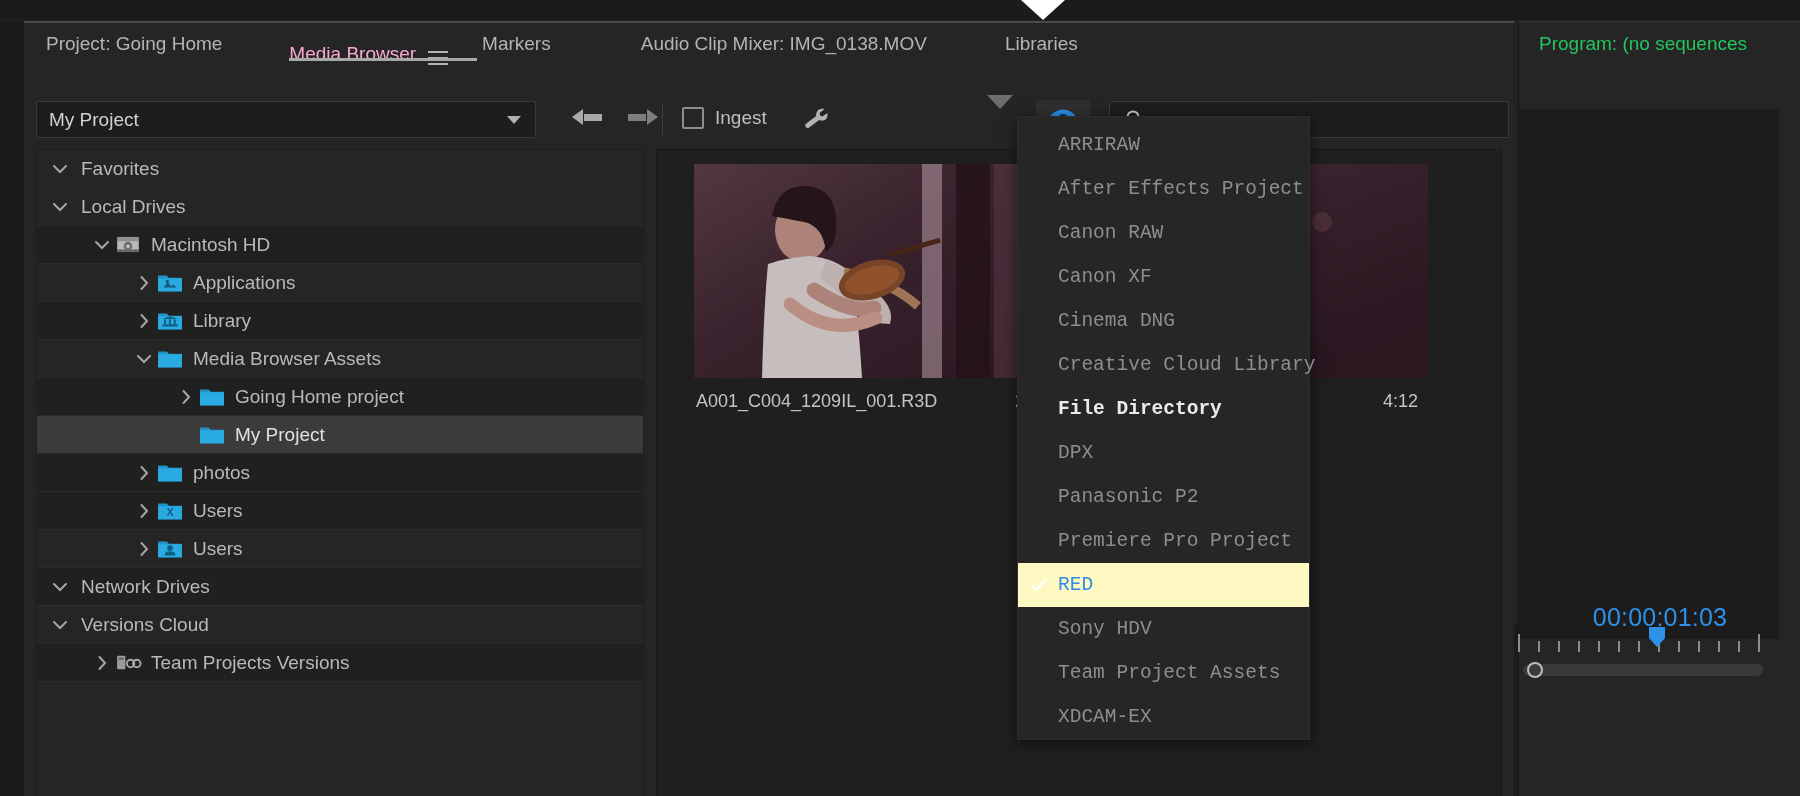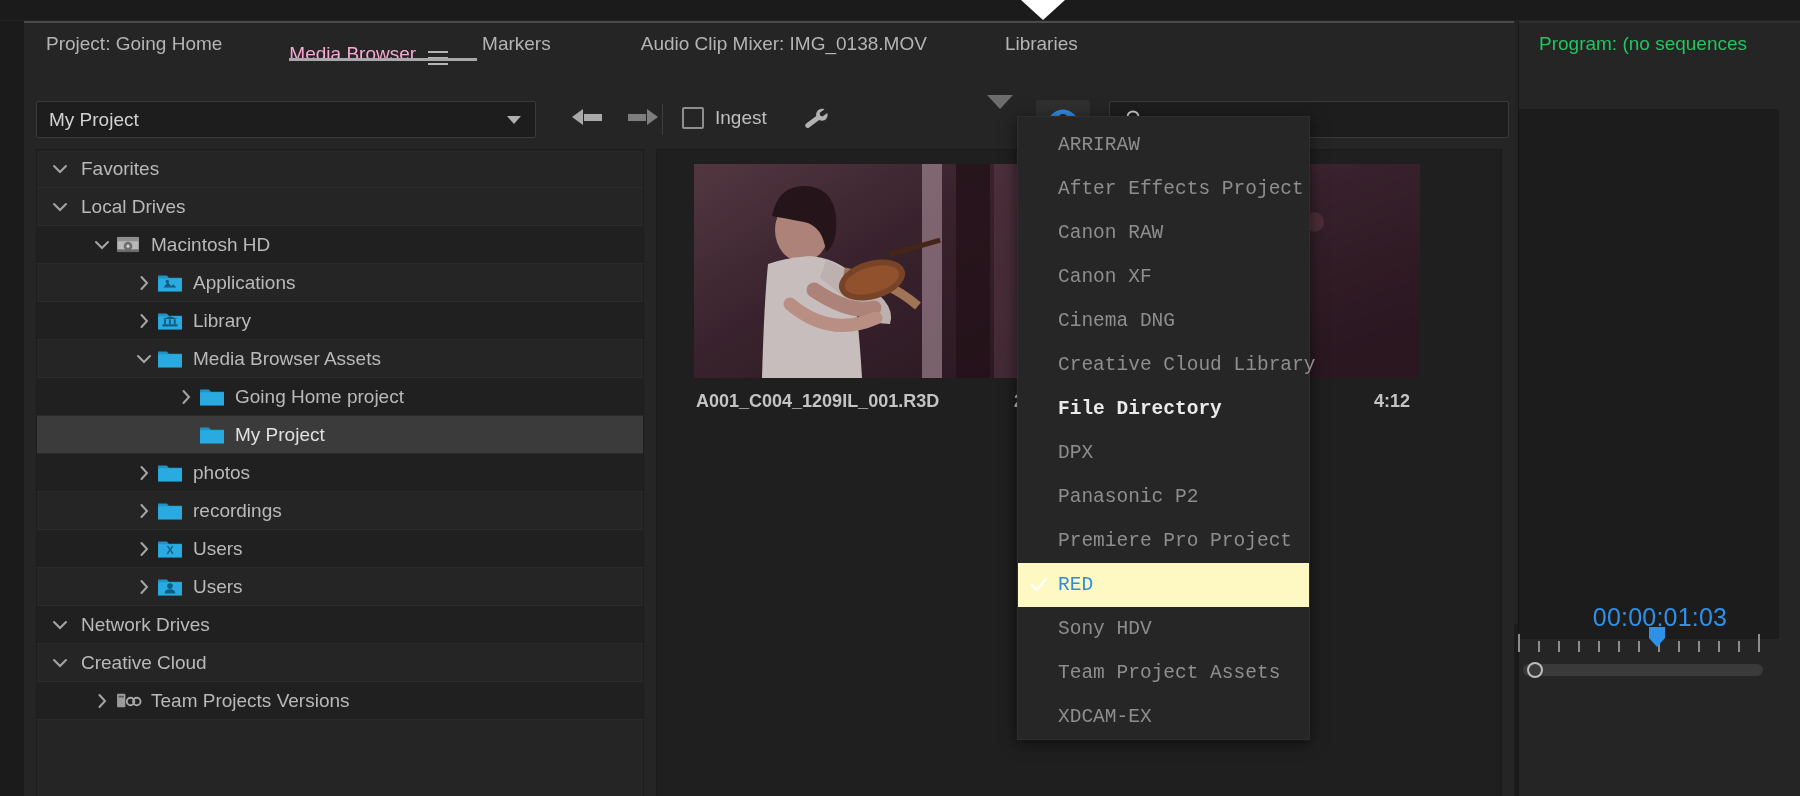--- a/index.html
+++ b/index.html
@@ -320,23 +320,22 @@
     left: 632px;
     width: 846px;
     height: 648px;
     background: #1f1f1f;
     border: 1px solid #1a1a1a;
     box-sizing: border-box;
     overflow: hidden;
   }
   .thumbrow {
     display: flex;
-    gap: 14px;
+    gap: 22px;
     padding: 14px 0 0 37px;
-    font-weight: bold;
   }
   .thumbcell { width: 356px; }
   .thumbimg {
     width: 356px;
     height: 214px;
     background: #3a2630;
     position: relative;
     overflow: hidden;
   }
   .thumbmeta {
@@ -648,33 +647,20 @@
             <svg width="12" height="16" viewBox="0 0 12 16">
               <path d="M3.5 2 L9 8 L3.5 14" fill="none" stroke="#a5a5a5" stroke-width="2" stroke-linecap="round"></path>
             </svg>
           </span>
           <span class="ficon"><svg viewBox="0 0 24 19" width="26" height="21">
               <path d="M1 3 h8 l2 2.2 h12 v12.5 h-22 z" fill="#1f93c6"></path>
               <path d="M1 5.6 h22 v12 h-22 z" fill="#29ABE2"></path>
             </svg></span>
           <span class="tlabel">photos</span>
         </div>
-        <div class="trow">
-          <span style="flex: 0 0 94px;"></span>
-          <span class="twist">
-            <svg width="12" height="16" viewBox="0 0 12 16">
-              <path d="M3.5 2 L9 8 L3.5 14" fill="none" stroke="#a5a5a5" stroke-width="2" stroke-linecap="round"></path>
-            </svg>
-          </span>
-          <span class="ficon"><svg viewBox="0 0 24 19" width="26" height="21">
-              <path d="M1 3 h8 l2 2.2 h12 v12.5 h-22 z" fill="#1f93c6"></path>
-              <path d="M1 5.6 h22 v12 h-22 z" fill="#29ABE2"></path>
-            </svg></span>
-          <span class="tlabel">recordings</span>
-        </div>
         <div class="trow alt">
           <span style="flex: 0 0 94px;"></span>
           <span class="twist">
             <svg width="12" height="16" viewBox="0 0 12 16">
               <path d="M3.5 2 L9 8 L3.5 14" fill="none" stroke="#a5a5a5" stroke-width="2" stroke-linecap="round"></path>
             </svg>
           </span>
           <span class="ficon"><svg viewBox="0 0 24 19" width="26" height="21">
               <path d="M1 3 h8 l2 2.2 h12 v12.5 h-22 z" fill="#1f93c6"></path>
               <path d="M1 5.6 h22 v12 h-22 z" fill="#29ABE2"></path>
@@ -708,21 +694,21 @@
           <span class="tlabel">Network Drives</span>
         </div>
         <div class="trow">
           <span style="flex: 0 0 10px;"></span>
           <span class="twist">
             <svg width="16" height="12" viewBox="0 0 16 12">
               <path d="M2 3 L8 9 L14 3" fill="none" stroke="#a5a5a5" stroke-width="2" stroke-linecap="round"></path>
             </svg>
           </span>
           <span style="flex: 0 0 8px;"></span>
-          <span class="tlabel">Creative Cloud</span>
+          <span class="tlabel">Versions Cloud</span>
         </div>
         <div class="trow alt">
           <span style="flex: 0 0 52px;"></span>
           <span class="twist">
             <svg width="12" height="16" viewBox="0 0 12 16">
               <path d="M3.5 2 L9 8 L3.5 14" fill="none" stroke="#a5a5a5" stroke-width="2" stroke-linecap="round"></path>
             </svg>
           </span>
           <span class="ficon"><svg viewBox="0 0 26 19" width="27" height="21">
               <rect x="2" y="3" width="8" height="13" rx="1" fill="#9b9b9b"></rect>

